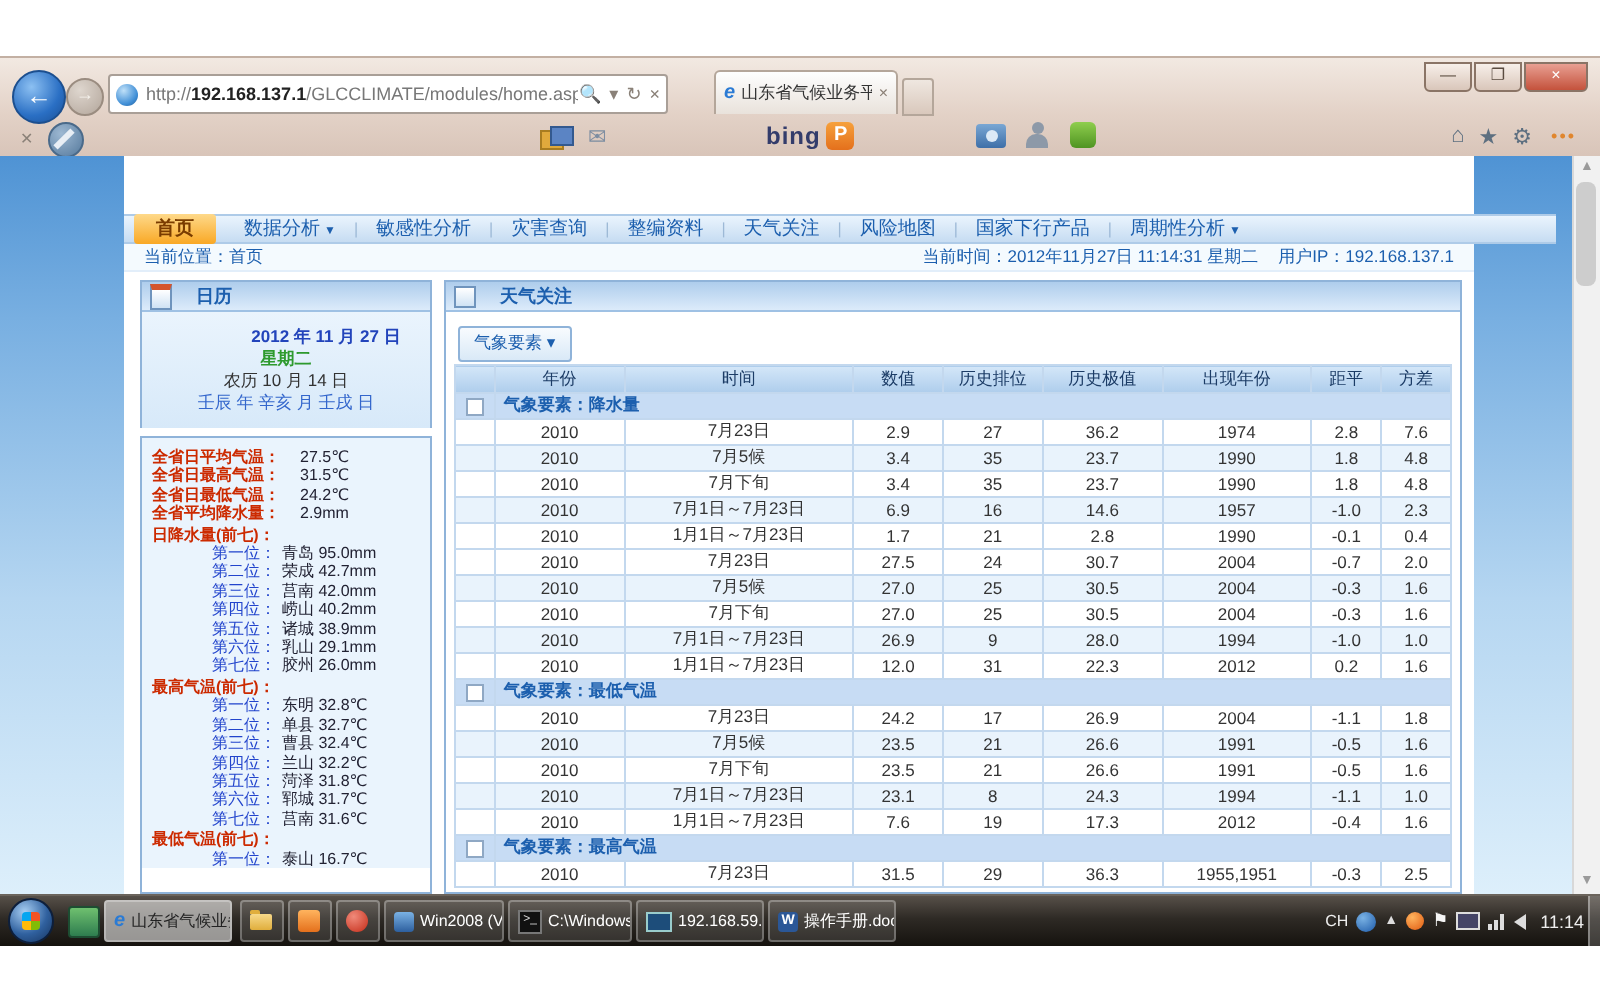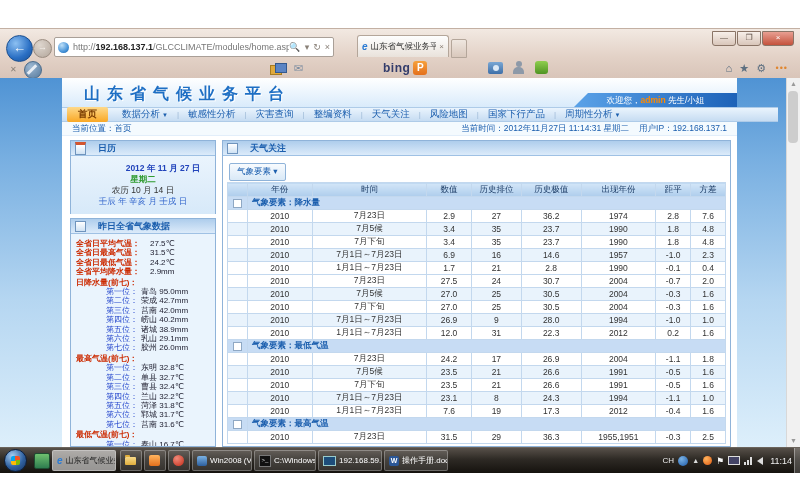--- a/index.html
+++ b/index.html
@@ -209,24 +209,20 @@
     </div>
     <div class="cmd-cam"></div>
     <div class="cmd-person"></div>
     <div class="cmd-puzzle"></div>
     <div class="cmd-dots">•••</div>
   </div>
 
   <div class="viewport">
     <div class="content">
 
-      <div class="site-header">
-        <div class="site-title">山东省气候业务平台</div>
-        <div class="welcome"><span>欢迎您，</span><b>admin</b><span> 先生/小姐</span></div>
-      </div>
 
       <div class="nav">
           <span class="nav-item active">首页</span>
           <span class="nav-item">数据分析<span class="nav-arrow">▼</span></span>
           <span class="nav-sep">|</span>
           <span class="nav-item">敏感性分析</span>
           <span class="nav-sep">|</span>
           <span class="nav-item">灾害查询</span>
           <span class="nav-sep">|</span>
           <span class="nav-item">整编资料</span>
@@ -255,24 +251,20 @@
         </div>
         <div class="cal-body" style="height:58px;">
           <div class="cal-date">2012 年 11 月 27 日</div>
           <div class="cal-week">星期二</div>
           <div class="cal-lunar">农历 10 月 14 日</div>
           <div class="cal-ganzhi">壬辰 年 辛亥 月 壬戌 日</div>
         </div>
       </div>
 
       <div class="panel" style="left:8px;top:140px;width:146px;height:229px;overflow:hidden;">
-        <div class="panel-title">
-          <span class="p-ico"></span>
-          <span>昨日全省气象数据</span>
-        </div>
         <div class="yst-body">
             <div class="stat-row">
               <span class="stat-label">全省日平均气温：</span>
               <span class="stat-value">27.5℃</span>
             </div>
             <div class="stat-row">
               <span class="stat-label">全省日最高气温：</span>
               <span class="stat-value">31.5℃</span>
             </div>
             <div class="stat-row">

